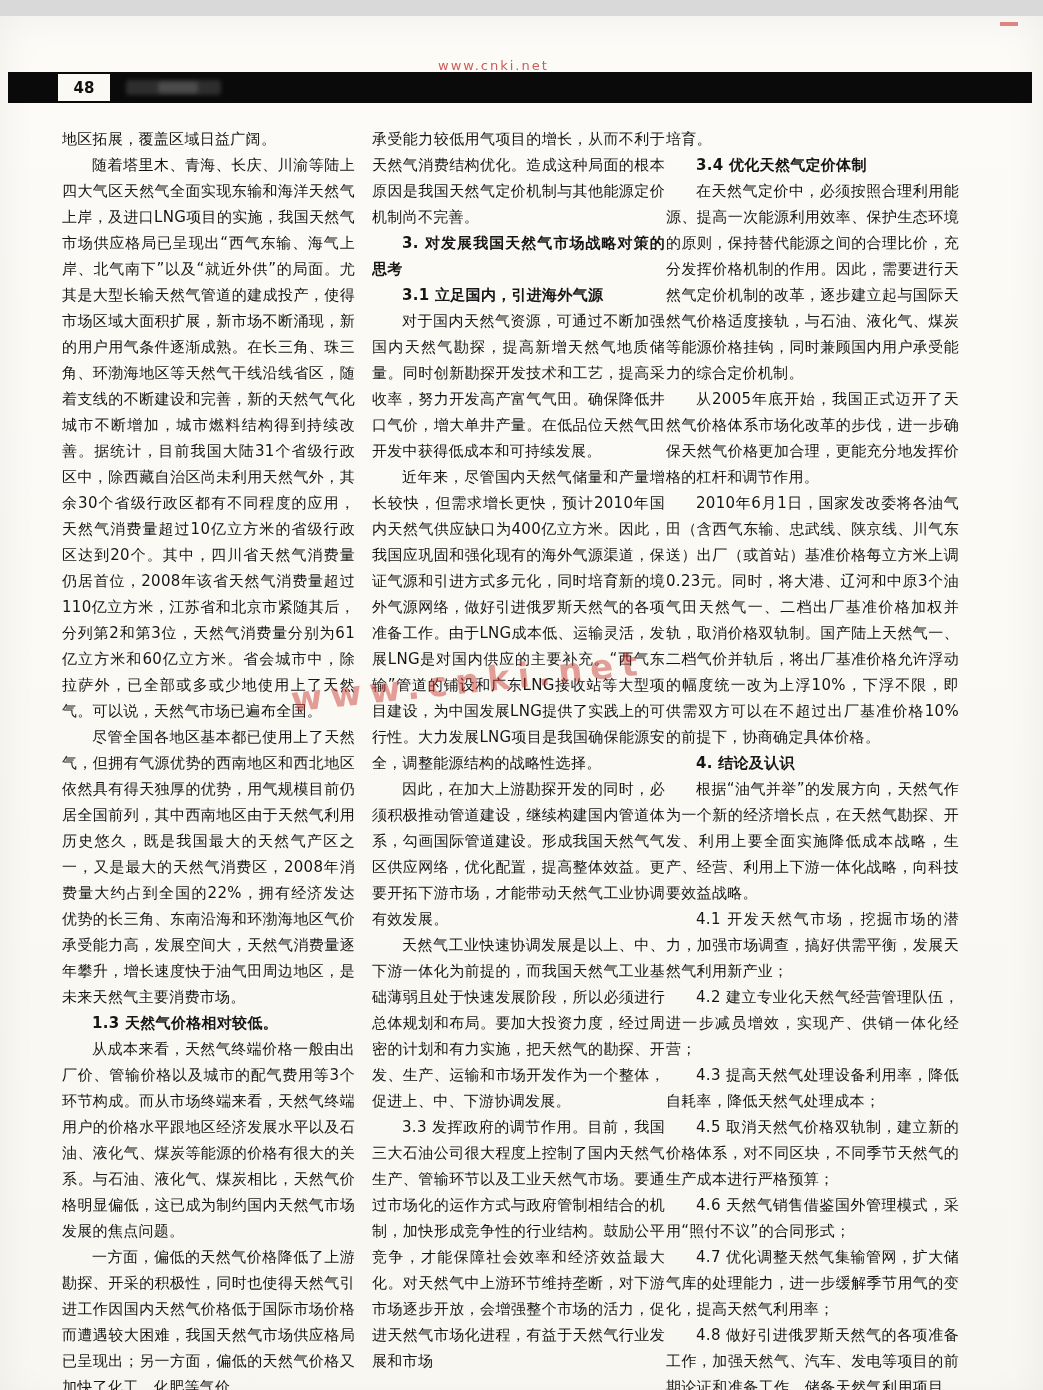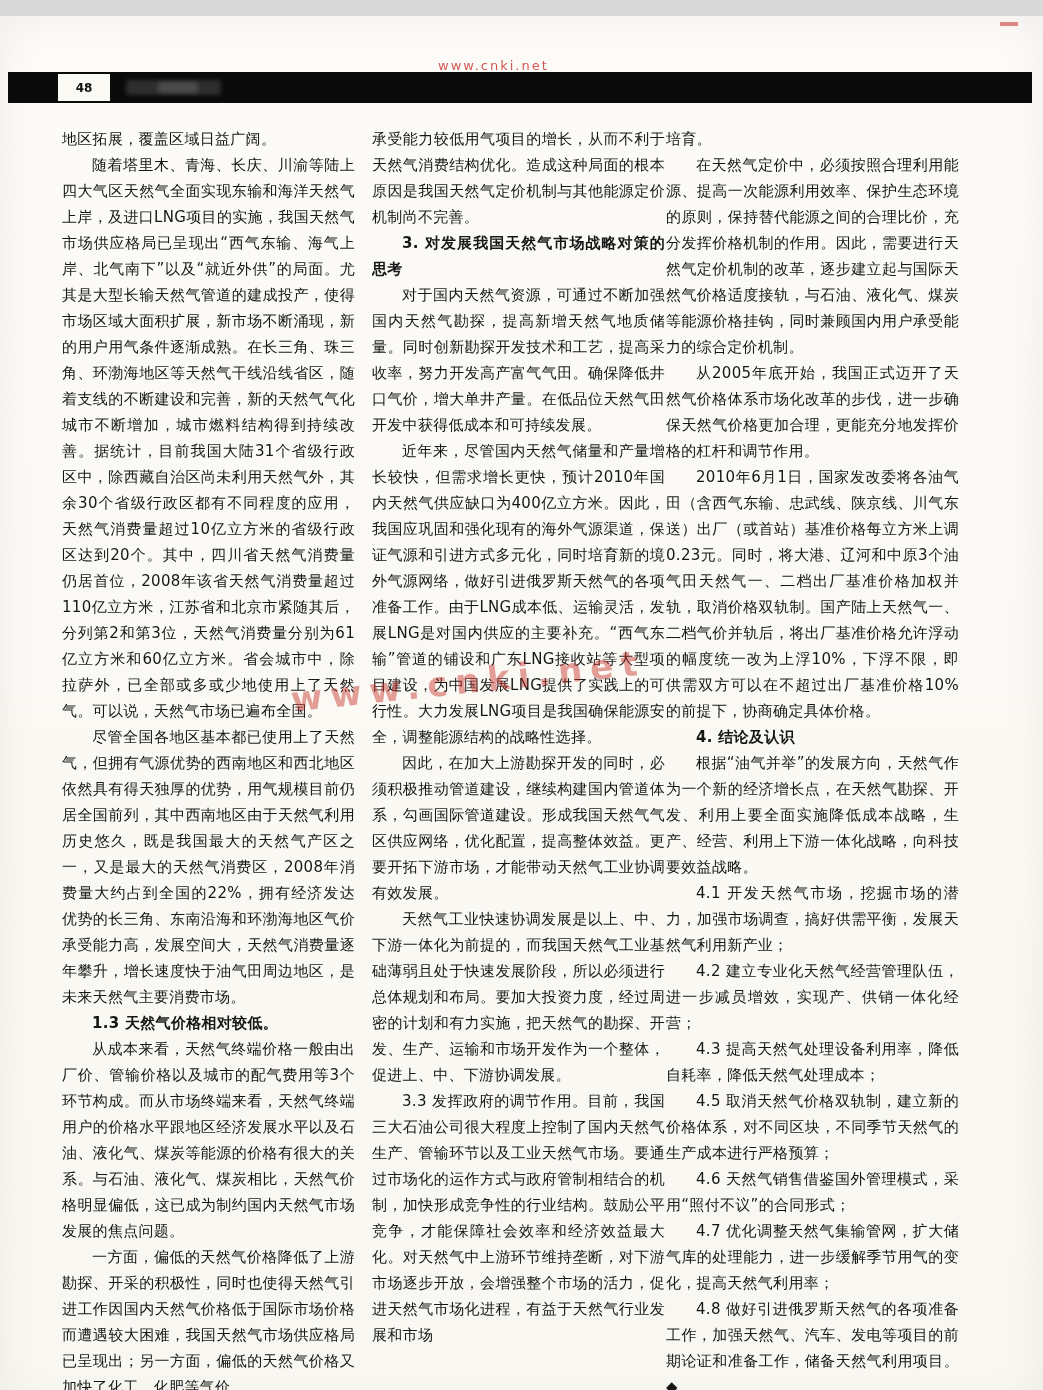--- a/index.html
+++ b/index.html
@@ -3,21 +3,21 @@
 <meta charset="utf-8">
 <style>
   html,body{margin:0;padding:0;background:#d9d9d9;}
   .page{position:relative;width:1043px;height:1390px;margin:16px auto;
         background:linear-gradient(#fcfbf7,#f8f7f1);overflow:hidden;
         font-family:"DejaVu Sans","Liberation Sans",sans-serif;color:#161616;
         box-shadow:inset 0 0 40px rgba(0,0,0,.06);}
   .header-bar{position:absolute;left:8px;top:56px;width:1024px;height:31px;background:#0a0a0a;}
   .page-num{position:absolute;left:50px;top:2px;width:52px;height:27px;background:#faf9f4;
         display:flex;align-items:center;justify-content:center;
-        font-size:12px;font-weight:700;color:#111;}
+        font-size:15px;font-weight:700;color:#111;}
   .smudge{position:absolute;background:#3a3a3a;filter:blur(2px);opacity:.75;border-radius:3px;}
   .s1{left:118px;top:8px;width:95px;height:15px;}
   .s2{left:150px;top:10px;width:40px;height:11px;background:#555;}
   .wm-top{position:absolute;left:438px;top:42px;font-size:13px;letter-spacing:2px;
         color:rgba(195,35,30,.75);}
   .artifact{position:absolute;left:1000px;top:6px;width:18px;height:4px;background:rgba(200,40,40,.55);}
   .watermark{position:absolute;left:290px;top:645px;font-size:34px;letter-spacing:8px;
         color:rgba(200,45,38,.45);transform:rotate(-6deg);pointer-events:none;font-weight:700;}
   .column{position:absolute;top:110px;width:293px;height:1268px;overflow:hidden;
         font-size:15px;line-height:26px;text-align:justify;letter-spacing:.3px;}
@@ -44,28 +44,30 @@
       <p class="para noindent">地区拓展，覆盖区域日益广阔。</p>
       <p class="para">随着塔里木、青海、长庆、川渝等陆上四大气区天然气全面实现东输和海洋天然气上岸，及进口LNG项目的实施，我国天然气市场供应格局已呈现出“西气东输、海气上岸、北气南下”以及“就近外供”的局面。尤其是大型长输天然气管道的建成投产，使得市场区域大面积扩展，新市场不断涌现，新的用户用气条件逐渐成熟。在长三角、珠三角、环渤海地区等天然气干线沿线省区，随着支线的不断建设和完善，新的天然气气化城市不断增加，城市燃料结构得到持续改善。据统计，目前我国大陆31个省级行政区中，除西藏自治区尚未利用天然气外，其余30个省级行政区都有不同程度的应用，天然气消费量超过10亿立方米的省级行政区达到20个。其中，四川省天然气消费量仍居首位，2008年该省天然气消费量超过110亿立方米，江苏省和北京市紧随其后，分列第2和第3位，天然气消费量分别为61亿立方米和60亿立方米。省会城市中，除拉萨外，已全部或多或少地使用上了天然气。可以说，天然气市场已遍布全国。</p>
       <p class="para">尽管全国各地区基本都已使用上了天然气，但拥有气源优势的西南地区和西北地区依然具有得天独厚的优势，用气规模目前仍居全国前列，其中西南地区由于天然气利用历史悠久，既是我国最大的天然气产区之一，又是最大的天然气消费区，2008年消费量大约占到全国的22%，拥有经济发达优势的长三角、东南沿海和环渤海地区气价承受能力高，发展空间大，天然气消费量逐年攀升，增长速度快于油气田周边地区，是未来天然气主要消费市场。</p>
       <p class="para head">1.3 天然气价格相对较低。</p>
       <p class="para">从成本来看，天然气终端价格一般由出厂价、管输价格以及城市的配气费用等3个环节构成。而从市场终端来看，天然气终端用户的价格水平跟地区经济发展水平以及石油、液化气、煤炭等能源的价格有很大的关系。与石油、液化气、煤炭相比，天然气价格明显偏低，这已成为制约国内天然气市场发展的焦点问题。</p>
       <p class="para">一方面，偏低的天然气价格降低了上游勘探、开采的积极性，同时也使得天然气引进工作因国内天然气价格低于国际市场价格而遭遇较大困难，我国天然气市场供应格局已呈现出；另一方面，偏低的天然气价格又加快了化工、化肥等气价</p>
     </div>
   <div class="column col2">
       <p class="para noindent">承受能力较低用气项目的增长，从而不利于天然气消费结构优化。造成这种局面的根本原因是我国天然气定价机制与其他能源定价机制尚不完善。</p>
       <p class="para head">3. 对发展我国天然气市场战略对策的思考</p>
+      <p class="para head">3.1 立足国内，引进海外气源</p>
       <p class="para">对于国内天然气资源，可通过不断加强国内天然气勘探，提高新增天然气地质储量。同时创新勘探开发技术和工艺，提高采收率，努力开发高产富气气田。确保降低井口气价，增大单井产量。在低品位天然气田开发中获得低成本和可持续发展。</p>
       <p class="para">近年来，尽管国内天然气储量和产量增长较快，但需求增长更快，预计2010年国内天然气供应缺口为400亿立方米。因此，我国应巩固和强化现有的海外气源渠道，保证气源和引进方式多元化，同时培育新的境外气源网络，做好引进俄罗斯天然气的各项准备工作。由于LNG成本低、运输灵活，发展LNG是对国内供应的主要补充。“西气东输”管道的铺设和广东LNG接收站等大型项目建设，为中国发展LNG提供了实践上的可行性。大力发展LNG项目是我国确保能源安全，调整能源结构的战略性选择。</p>
       <p class="para">因此，在加大上游勘探开发的同时，必须积极推动管道建设，继续构建国内管道体系，勾画国际管道建设。形成我国天然气气区供应网络，优化配置，提高整体效益。更要开拓下游市场，才能带动天然气工业协调有效发展。</p>
       <p class="para">天然气工业快速协调发展是以上、中、下游一体化为前提的，而我国天然气工业基础薄弱且处于快速发展阶段，所以必须进行总体规划和布局。要加大投资力度，经过周密的计划和有力实施，把天然气的勘探、开发、生产、运输和市场开发作为一个整体，促进上、中、下游协调发展。</p>
       <p class="para">3.3 发挥政府的调节作用。目前，我国三大石油公司很大程度上控制了国内天然气生产、管输环节以及工业天然气市场。要通过市场化的运作方式与政府管制相结合的机制，加快形成竞争性的行业结构。鼓励公平竞争，才能保障社会效率和经济效益最大化。对天然气中上游环节维持垄断，对下游市场逐步开放，会增强整个市场的活力，促进天然气市场化进程，有益于天然气行业发展和市场</p>
     </div>
   <div class="column col3">
       <p class="para noindent">培育。</p>
+      <p class="para head">3.4 优化天然气定价体制</p>
       <p class="para">在天然气定价中，必须按照合理利用能源、提高一次能源利用效率、保护生态环境的原则，保持替代能源之间的合理比价，充分发挥价格机制的作用。因此，需要进行天然气定价机制的改革，逐步建立起与国际天然气价格适度接轨，与石油、液化气、煤炭等能源价格挂钩，同时兼顾国内用户承受能力的综合定价机制。</p>
       <p class="para">从2005年底开始，我国正式迈开了天然气价格体系市场化改革的步伐，进一步确保天然气价格更加合理，更能充分地发挥价格的杠杆和调节作用。</p>
       <p class="para">2010年6月1日，国家发改委将各油气田（含西气东输、忠武线、陕京线、川气东送）出厂（或首站）基准价格每立方米上调0.23元。同时，将大港、辽河和中原3个油气田天然气一、二档出厂基准价格加权并轨，取消价格双轨制。国产陆上天然气一、二档气价并轨后，将出厂基准价格允许浮动的幅度统一改为上浮10%，下浮不限，即供需双方可以在不超过出厂基准价格10%的前提下，协商确定具体价格。</p>
       <p class="para head">4. 结论及认识</p>
       <p class="para">根据“油气并举”的发展方向，天然气作为一个新的经济增长点，在天然气勘探、开发、利用上要全面实施降低成本战略，生产、经营、利用上下游一体化战略，向科技要效益战略。</p>
       <p class="para">4.1 开发天然气市场，挖掘市场的潜力，加强市场调查，搞好供需平衡，发展天然气利用新产业；</p>
       <p class="para">4.2 建立专业化天然气经营管理队伍，进一步减员增效，实现产、供销一体化经营；</p>
       <p class="para">4.3 提高天然气处理设备利用率，降低自耗率，降低天然气处理成本；</p>
       <p class="para">4.5 取消天然气价格双轨制，建立新的价格体系，对不同区块，不同季节天然气的生产成本进行严格预算；</p>
       <p class="para">4.6 天然气销售借鉴国外管理模式，采用“照付不议”的合同形式；</p>

